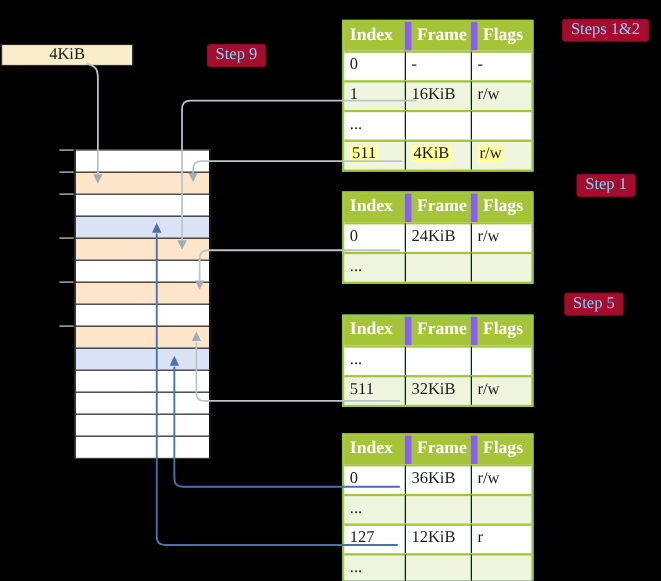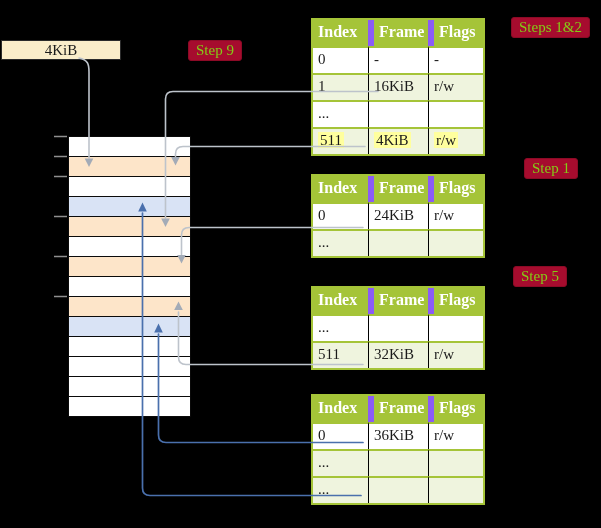--- a/index.html
+++ b/index.html
@@ -8,21 +8,21 @@
     font-family:"Liberation Serif","DejaVu Serif",serif;
   }
   
   .kbox{
     position:absolute;left:1px;top:40px;width:118px;height:18px;
     background:#faedca;border:1px solid #2b2b2b;
     color:#1a1a1a;font-size:15px;line-height:18px;text-align:center;
   }
   
   .badge{
-    position:absolute;background:#a60c2e;color:#84cc16;
+    position:absolute;background:#a60c2e;color:#7dd3fc;
     font-size:15px;line-height:17px;text-align:center;
     border-radius:3px;padding:1px 7px 1px;white-space:nowrap;
     border:1px solid #8c0a26;
   }
   #badge-step0{left:188px;top:40px;}
   #badge-steps12{left:511px;top:17px;}
   #badge-step3{left:524px;top:158px;}
   #badge-step4{left:513px;top:266px;}
   
   .stack{
@@ -188,20 +188,25 @@
     </tr>
     <tr>
       <td>0</td>
       <td>36KiB</td>
       <td>r/w</td>
     </tr>
     <tr class="tint">
       <td>...</td>
       <td></td>
       <td></td>
+    </tr>
+    <tr>
+      <td>127</td>
+      <td>12KiB</td>
+      <td>r</td>
     </tr>
     <tr class="tint">
       <td>...</td>
       <td></td>
       <td></td>
     </tr>
   </tbody>
     </table>
 
   <svg id="overlay" width="601" height="528" viewBox="0 0 601 528">

